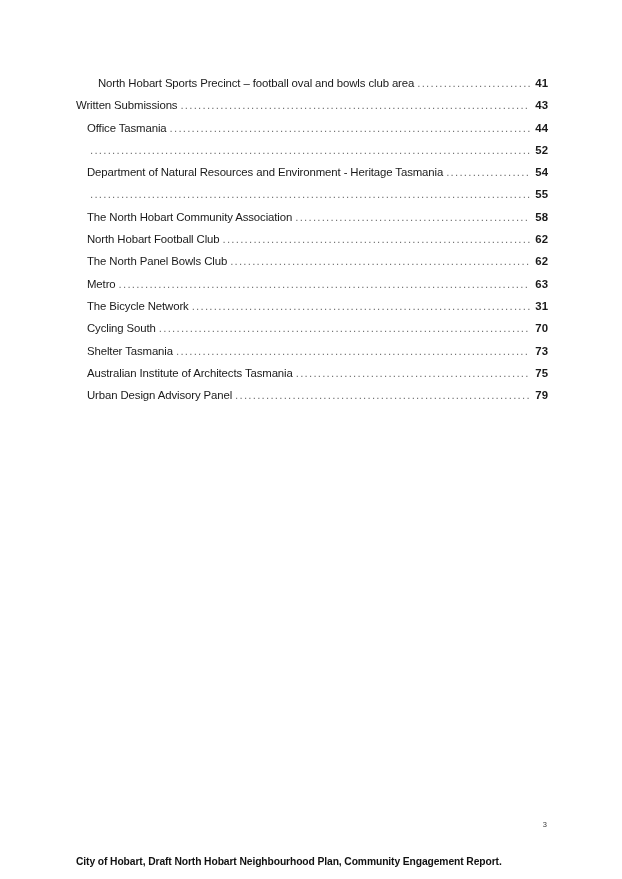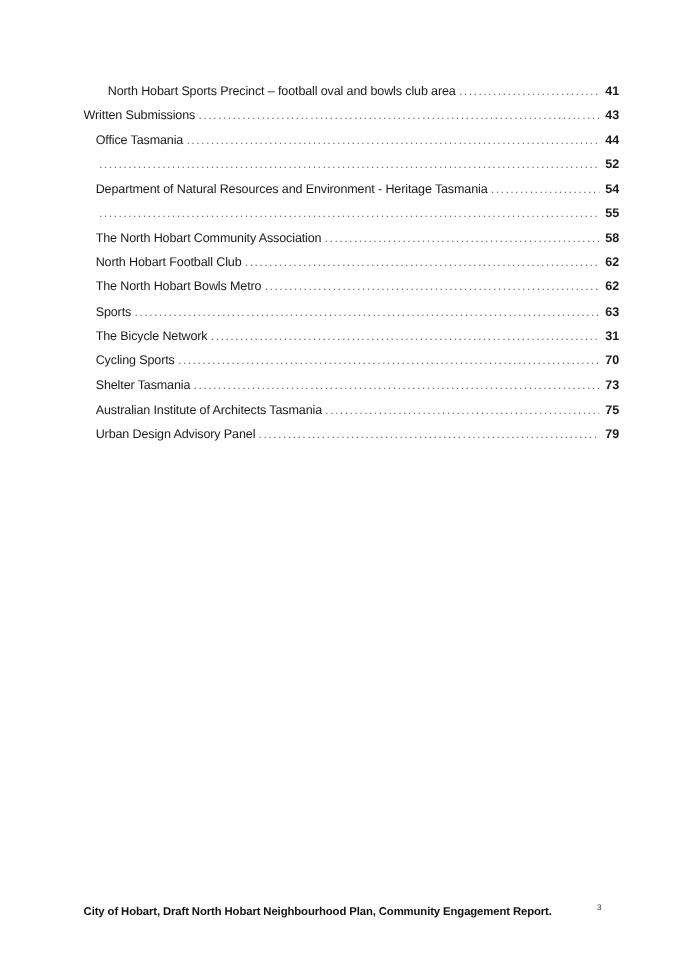--- a/index.html
+++ b/index.html
@@ -29,21 +29,21 @@
     top: 72px;
     width: 622px;
   }
 
   .toc-entry {
     display: flex;
     align-items: center;
     width: 100%;
     height: 22.3px;
     box-sizing: border-box;
-    padding-right: 59px;     
+    padding-right: 74px;     
     color: #1a1a1a;
     font-size: 11.4px;
     line-height: 22.3px;
     white-space: nowrap;
   }
 
   
   .toc-entry.lvl-1 { padding-left: 76px; }
   .toc-entry.lvl-2 { padding-left: 87px; }
   .toc-entry.lvl-3 { padding-left: 98px; }
@@ -93,21 +93,21 @@
     top: 820px;
     width: 547px;
     text-align: right;
     font-size: 7.5px;
     color: #3a3a3a;
   }
 
   #footer-text {
     position: absolute;
     left: 76px;
-    top: 824px;
+    top: 856px;
     font-size: 10.3px;
     font-weight: bold;
     color: #111111;
     letter-spacing: -0.01em;
     white-space: nowrap;
   }
 </style>
 </head>
 <body>
 
@@ -146,36 +146,36 @@
         <span class="toc-title">The North Hobart Community Association</span>
         <span class="toc-leader"></span>
         <span class="toc-page">58</span>
       </div>
       <div class="toc-entry lvl-2">
         <span class="toc-title">North Hobart Football Club</span>
         <span class="toc-leader"></span>
         <span class="toc-page">62</span>
       </div>
       <div class="toc-entry lvl-2">
-        <span class="toc-title">The North Hobart Bowls Metro</span>
+        <span class="toc-title">The North Panel Bowls Club</span>
         <span class="toc-leader"></span>
         <span class="toc-page">62</span>
       </div>
       <div class="toc-entry lvl-2">
-        <span class="toc-title">Sports</span>
+        <span class="toc-title">Metro</span>
         <span class="toc-leader"></span>
         <span class="toc-page">63</span>
       </div>
       <div class="toc-entry lvl-2">
         <span class="toc-title">The Bicycle Network</span>
         <span class="toc-leader"></span>
         <span class="toc-page">31</span>
       </div>
       <div class="toc-entry lvl-2">
-        <span class="toc-title">Cycling Sports</span>
+        <span class="toc-title">Cycling South</span>
         <span class="toc-leader"></span>
         <span class="toc-page">70</span>
       </div>
       <div class="toc-entry lvl-2">
         <span class="toc-title">Shelter Tasmania</span>
         <span class="toc-leader"></span>
         <span class="toc-page">73</span>
       </div>
       <div class="toc-entry lvl-2">
         <span class="toc-title">Australian Institute of Architects Tasmania</span>

